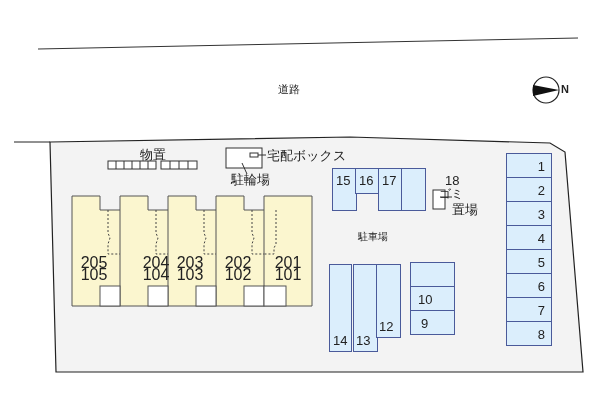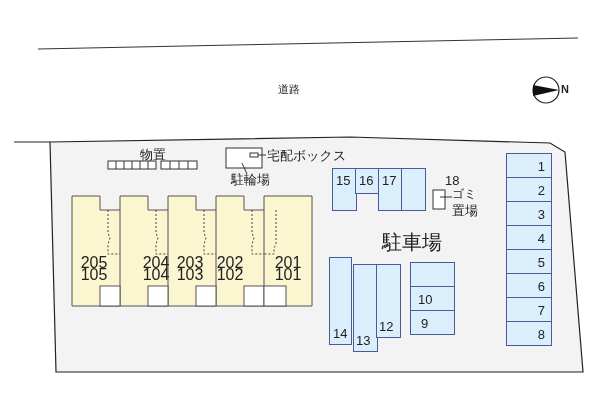--- a/index.html
+++ b/index.html
@@ -68,37 +68,37 @@
     <rect x="244" y="286" width="20" height="20"></rect>
     <rect x="264" y="286" width="22" height="20"></rect>
   </g>
 </svg>
 
 <div class="lbl" style="left:278px;top:84px;font-size:11px;">道路</div>
 <div class="lbl" style="left:561px;top:84px;font-size:11px;font-weight:bold;font-family:'Liberation Sans',sans-serif;">N</div>
 <div class="lbl" style="left:140px;top:148px;">物置</div>
 <div class="lbl" style="left:267px;top:149px;">宅配ボックス</div>
 <div class="lbl" style="left:231px;top:173px;text-align:right;">駐輪場</div>
-<div class="lbl" style="left:452px;top:188px;font-size:12px;">ゴミ</div>
-<div class="lbl" style="left:452px;top:204px;">置場</div>
-<div class="lbl" style="left:382px;top:232px;font-size:20px;">駐車場</div>
+<div class="lbl" style="left:439px;top:188px;font-size:12px;">ゴミ</div>
+<div class="lbl" style="left:452px;top:204px;font-family:Liberation Mono, monospace;">置場</div>
+<div class="lbl" style="left:358px;top:232px;font-size:10px;">駐車場</div>
 
 <div class="unitnum abs" style="left:76px;width:36px;top:257px;">
     <div>205</div>
     <div>105</div>
   </div>
 <div class="unitnum abs" style="left:126px;width:36px;top:257px;margin-left:12px;">
     <div>204</div>
     <div>104</div>
   </div>
 <div class="unitnum abs" style="left:172px;width:36px;top:257px;">
     <div>203</div>
     <div>103</div>
   </div>
-<div class="unitnum abs" style="left:212px;width:36px;top:257px;">
+<div class="unitnum abs" style="left:220px;width:36px;top:257px;">
     <div>202</div>
     <div>102</div>
   </div>
 <div class="unitnum abs" style="left:270px;width:36px;top:257px;">
     <div>201</div>
     <div>101</div>
   </div>
 
 <div class="park" style="left:332px;top:168px;width:25px;height:43px;">
     <span style="left:3px;top:4px;">15</span>
@@ -106,21 +106,21 @@
 <div class="park" style="left:355px;top:168px;width:25px;height:26px;">
     <span style="left:3px;top:4px;">16</span>
   </div>
 <div class="park" style="left:378px;top:168px;width:25px;height:43px;">
     <span style="left:3px;top:4px;">17</span>
   </div>
 <div class="park" style="left:401px;top:168px;width:25px;height:43px;">
     <span style="left:3px;top:4px;margin-left:40px;">18</span>
   </div>
 
-<div class="park" style="left:329px;top:257px;width:23px;height:88px;">
+<div class="park" style="left:329px;top:264px;width:23px;height:88px;">
     <span style="left:3px;bottom:3px;">14</span>
   </div>
 <div class="park" style="left:353px;top:264px;width:25px;height:88px;">
     <span style="left:2px;bottom:3px;">13</span>
   </div>
 <div class="park" style="left:376px;top:264px;width:25px;height:74px;">
     <span style="left:2px;bottom:3px;">12</span>
   </div>
 
 <div class="park" style="left:410px;top:262px;width:45px;height:25px;">

